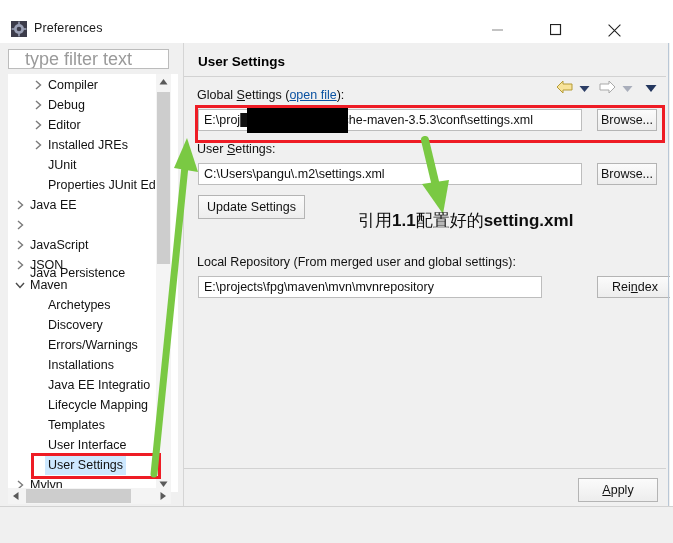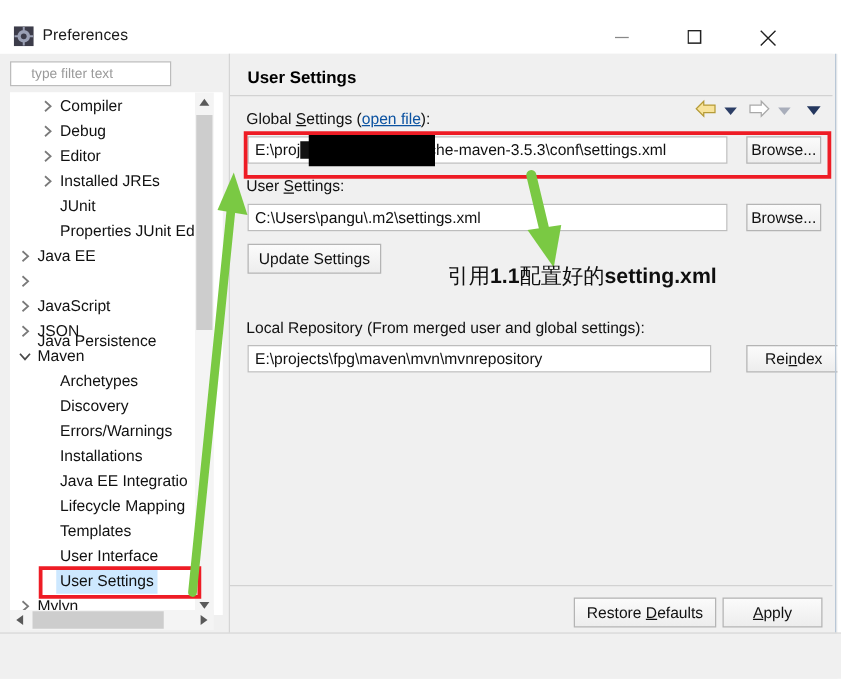--- a/index.html
+++ b/index.html
@@ -53,26 +53,26 @@
   }
   .winbtn svg { position: absolute; left: 16px; top: 8px; }
   #btn-min { left: 476px; }
   #btn-max { left: 534px; }
   #btn-close { left: 592px; }
 
   
   #filter-input {
     position: absolute;
     left: 8px; top: 33px;
-    width: 129px; height: 20px;
+    width: 161px; height: 20px;
     box-sizing: border-box;
     border: 1px solid #bcbcbc;
     background: #ffffff;
     font-family: "Liberation Sans", sans-serif;
-    font-size: 11px;
+    font-size: 18px;
     color: #000;
     padding: 0 16px;
     outline: none;
   }
   #filter-input::placeholder { color: #9a9a9a; }
 
   #tree-panel {
     position: absolute;
     left: 8px; top: 58px;
     width: 170px; height: 418px;
@@ -482,26 +482,25 @@
     <input class="text-field" style="left: 14px; top: 66px; width: 384px;" value="E:\proj██████████pache-maven-3.5.3\conf\settings.xml">
     <div class="btn" style="left:413px; top:66px; width:60px; height:22px; line-height:20px;">Browse...</div>
 
     <div class="field-label" style="left:13px; top:99px;">User <u>S</u>ettings:</div>
     <input class="text-field" style="left: 14px; top: 120px; width: 384px;" value="C:\Users\pangu\.m2\settings.xml">
     <div class="btn" style="left:413px; top:120px; width:60px; height:22px; line-height:20px;">Browse...</div>
 
     <div class="btn" style="left:14px; top:152px; width:107px; height:24px; line-height:22px;">Update Settings</div>
 
     <div class="field-label" style="left:13px; top:212px;">Local Repository (From merged user and global settings):</div>
-    <input class="text-field" style="left: 14px; top: 233px; width: 371px;" value="E:\projects\fpg\maven\mvn\mvnrepository">
+    <input class="text-field" style="left: 14px; top: 233px; width: 344px;" value="E:\projects\fpg\maven\mvn\mvnrepository">
     <div class="btn" style="left:413px; top:233px; width:76px; height:22px; line-height:20px;"><span>Rei<u>n</u>dex</span></div>
 
     <div id="panel-hr"></div>
 
-    <div class="btn" style="left:275px; top:435px; width:114px; height:24px; line-height:22px;">Restore <u>D</u>efaults</div>
     <div class="btn" style="left:394px; top:435px; width:80px; height:24px; line-height:22px;"><u>A</u>pply</div>
   </div>
 
   <div id="right-edge"></div>
   <div id="right-edge2"></div>
 
   <div id="bottom-sep"></div>
   <div id="bottom-bar">
     
     

